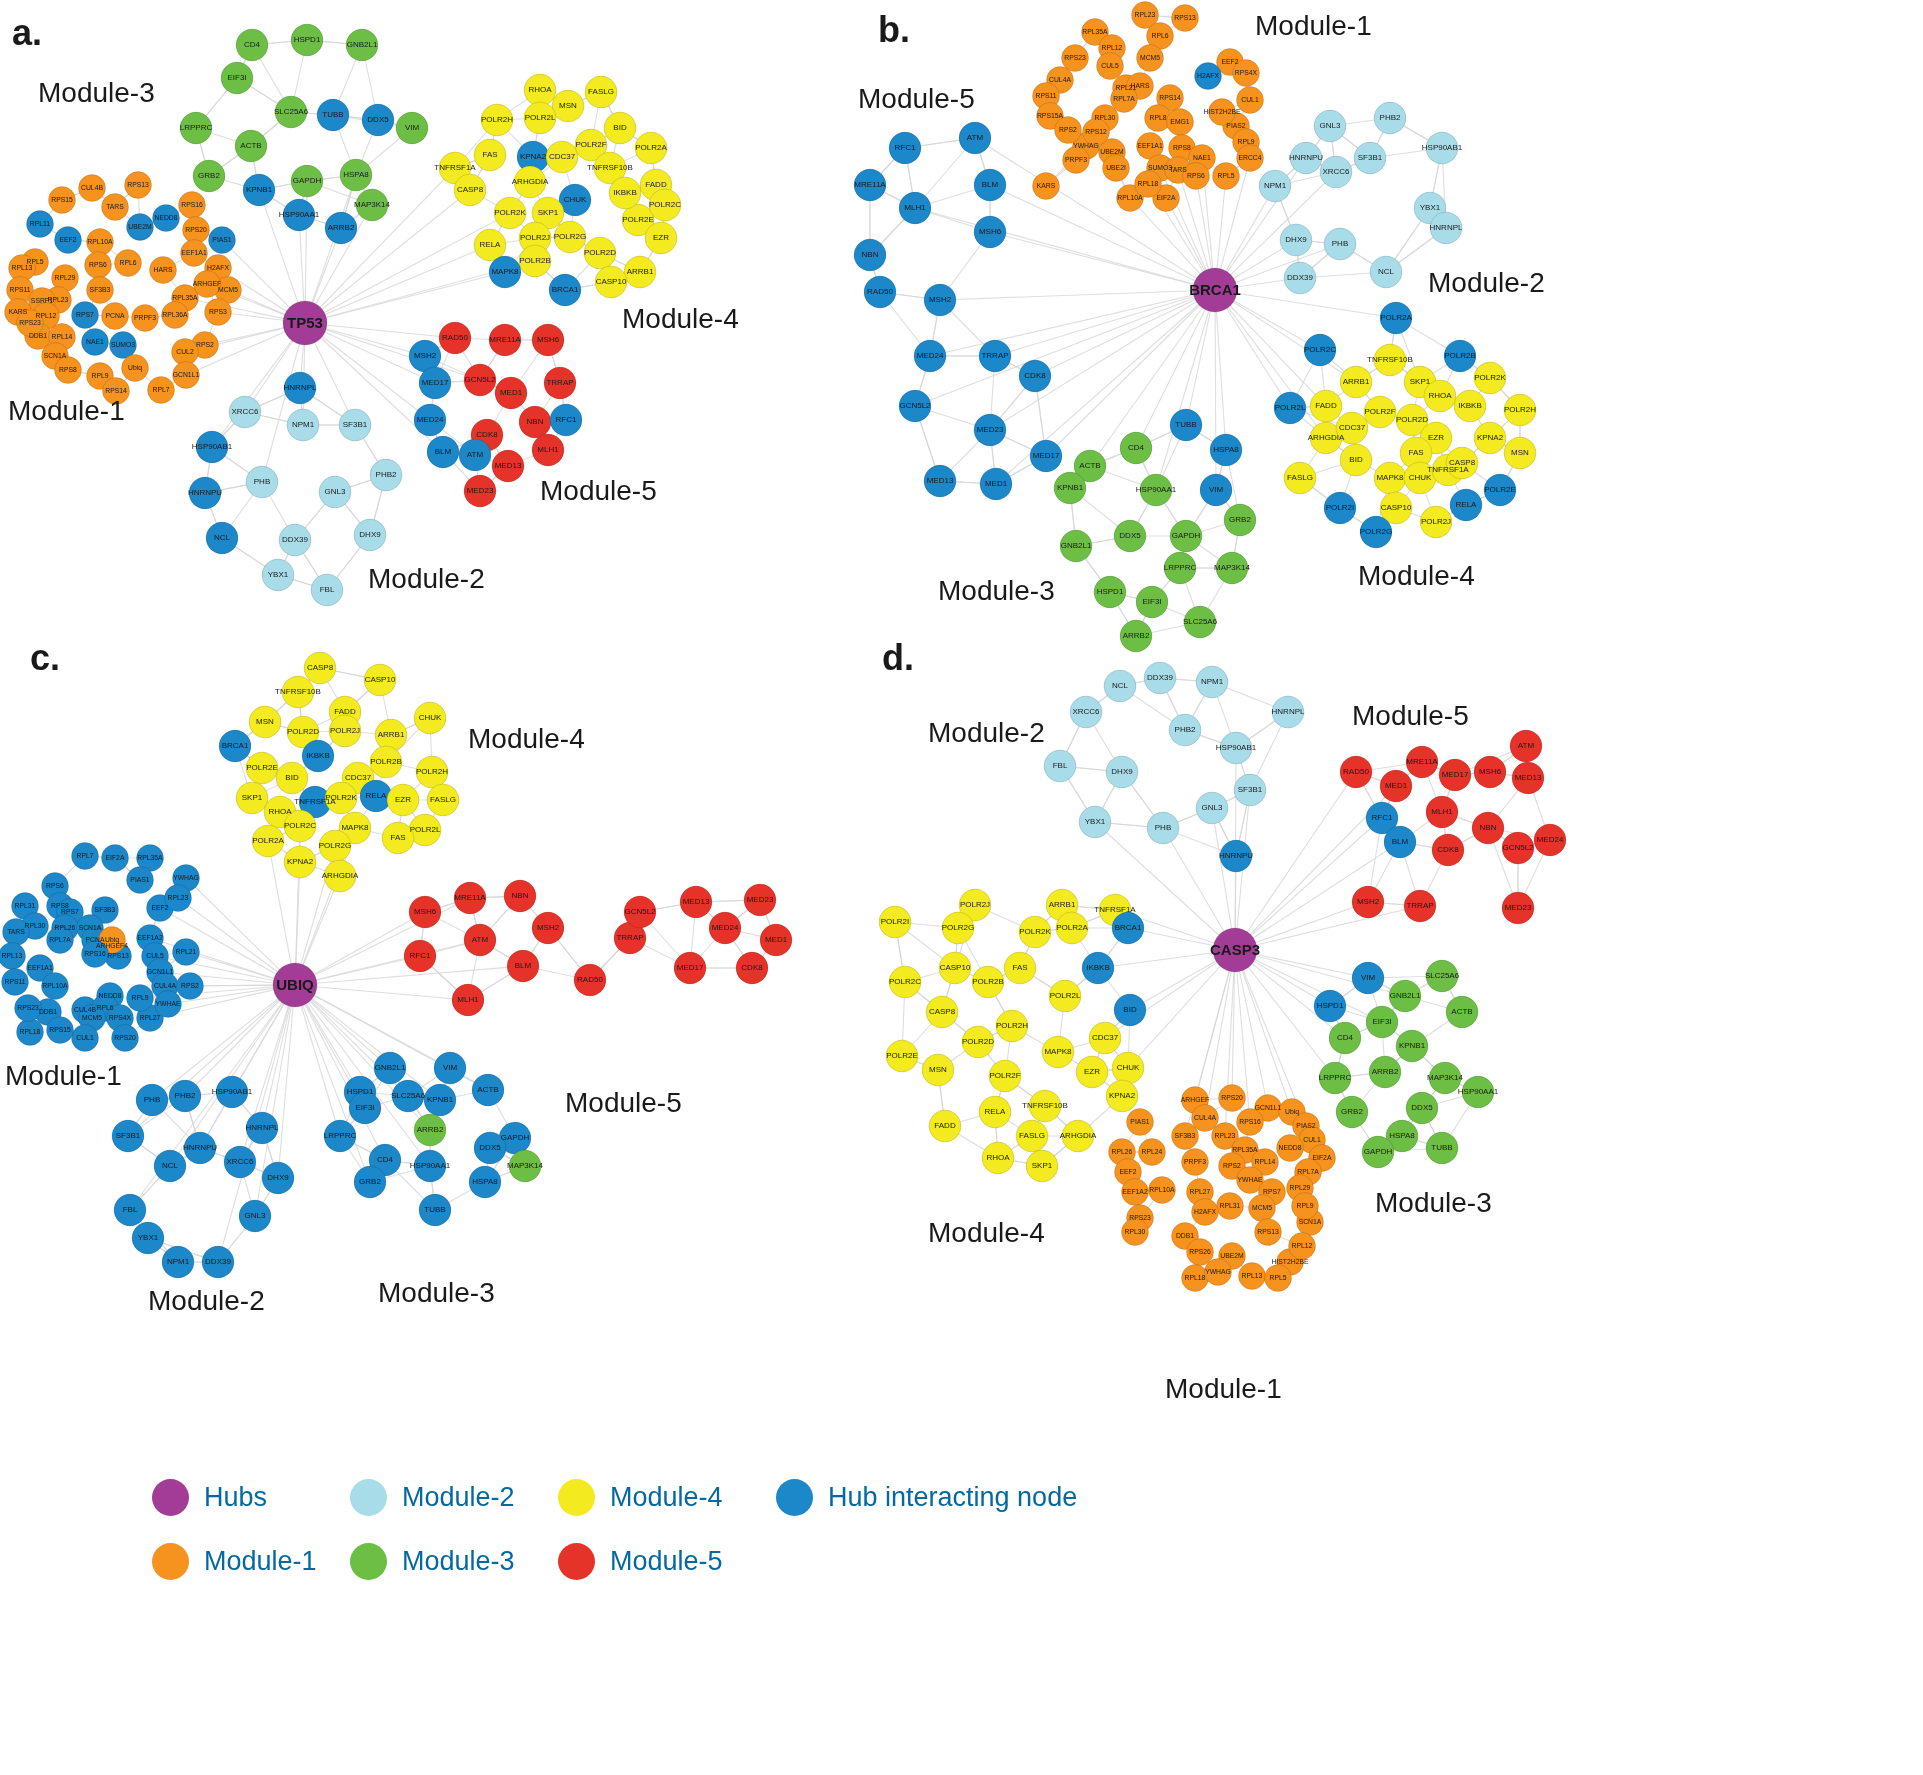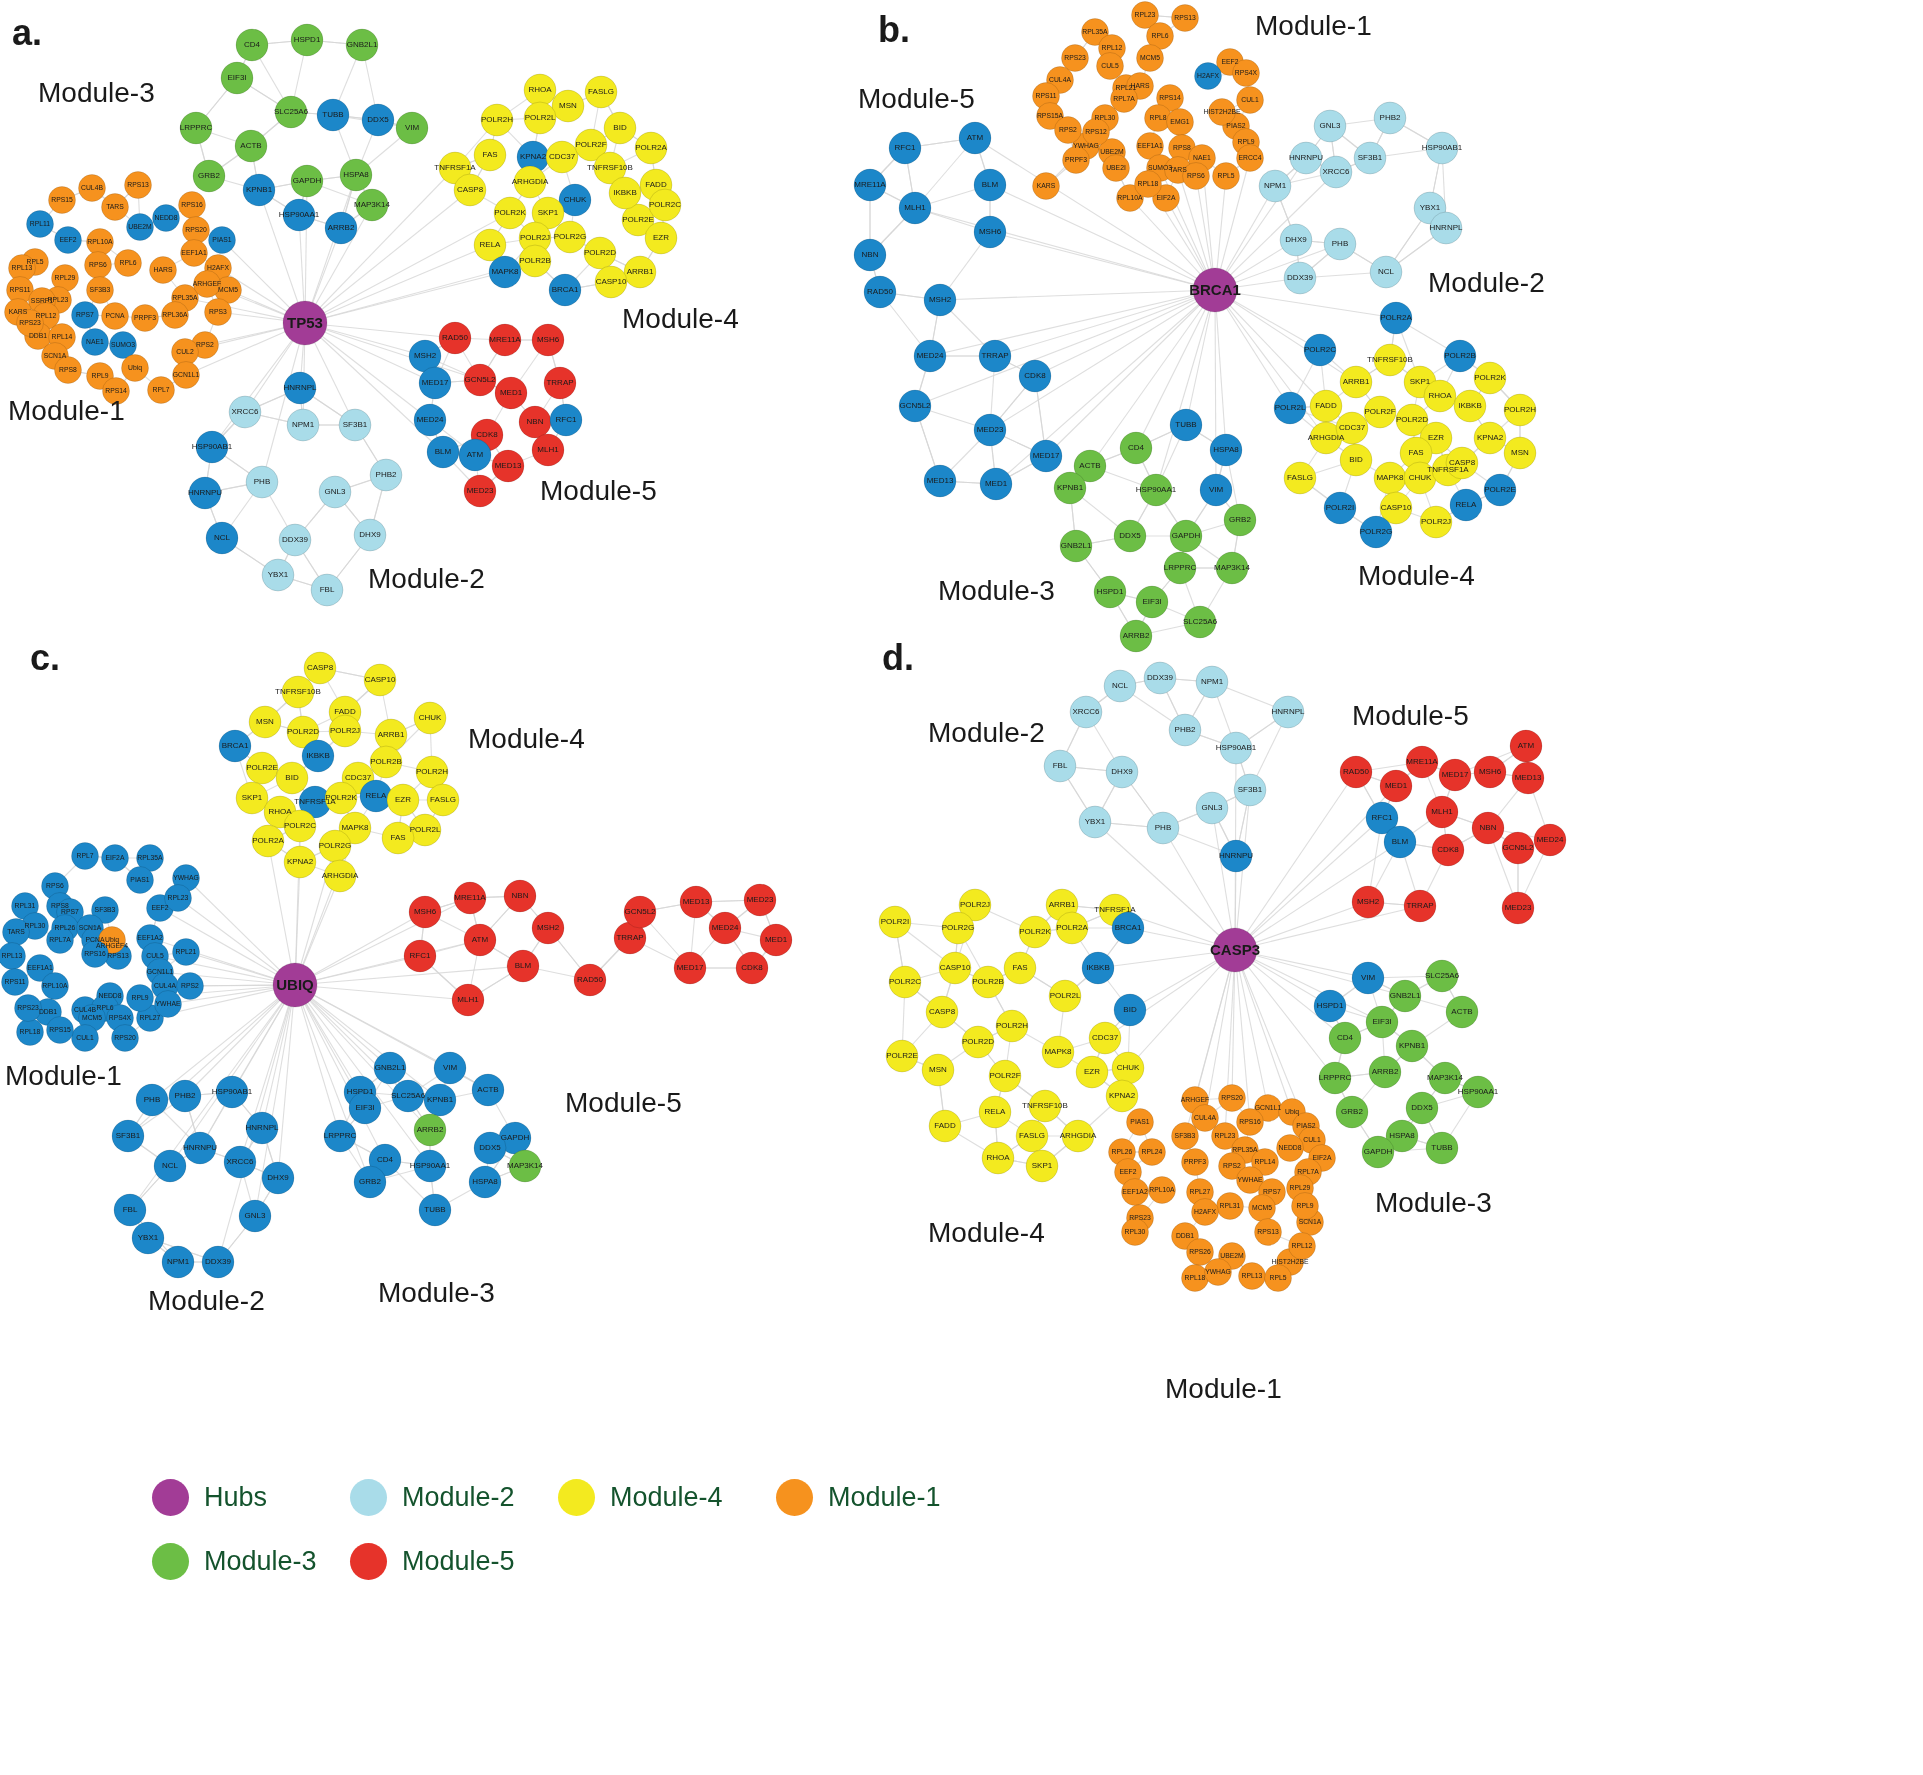--- a/index.html
+++ b/index.html
@@ -3,21 +3,21 @@
 <meta charset="utf-8">
 <style>
   html,body{margin:0;padding:0;background:#ffffff;font-family:"Liberation Sans",sans-serif;}
   .fig{position:relative;width:1923px;height:1775px;background:#fff;overflow:hidden;}
   svg{position:absolute;left:0;top:0;}
   svg text{font-family:"Liberation Sans",sans-serif;}
   #legend{position:absolute;left:152px;top:1474px;display:grid;grid-template-columns:198px 208px 218px auto;row-gap:18px;}
   .lg-item{display:flex;align-items:center;gap:15px;height:46px;}
   .sw-circle{width:37px;height:37px;border-radius:50%;display:inline-block;flex:0 0 auto;}
   .sw-line{width:42px;height:5px;border-radius:2px;display:inline-block;flex:0 0 auto;}
-  .lg-label{font-size:27px;color:#14532d;white-space:nowrap;}
+  .lg-label{font-size:27px;color:#0369a1;white-space:nowrap;}
 </style>
 </head>
 <body>
 
 <div class="fig">
   <svg id="net" width="1923" height="1775" viewBox="0 0 1923 1775">
       <g stroke="#D6D6D6" stroke-width="1.1" stroke-opacity="0.8">
         <line x1="252" y1="45" x2="237" y2="78"></line>
         <line x1="252" y1="45" x2="307" y2="40"></line>
         <line x1="252" y1="45" x2="291" y2="112"></line>
@@ -2535,20 +2535,24 @@
       </div>
       <div class="lg-item">
         <span class="sw sw-circle" style="background: rgb(169, 220, 233);"></span>
         <span class="lg-label">Module-2</span>
       </div>
       <div class="lg-item">
         <span class="sw sw-circle" style="background: rgb(243, 234, 31);"></span>
         <span class="lg-label">Module-4</span>
       </div>
       <div class="lg-item">
+        <span class="sw sw-circle" style="background: rgb(28, 135, 201);"></span>
+        <span class="lg-label">Hub interacting node</span>
+      </div>
+      <div class="lg-item">
         <span class="sw sw-circle" style="background: rgb(246, 146, 30);"></span>
         <span class="lg-label">Module-1</span>
       </div>
       <div class="lg-item">
         <span class="sw sw-circle" style="background: rgb(108, 190, 69);"></span>
         <span class="lg-label">Module-3</span>
       </div>
       <div class="lg-item">
         <span class="sw sw-circle" style="background: rgb(230, 51, 42);"></span>
         <span class="lg-label">Module-5</span>

